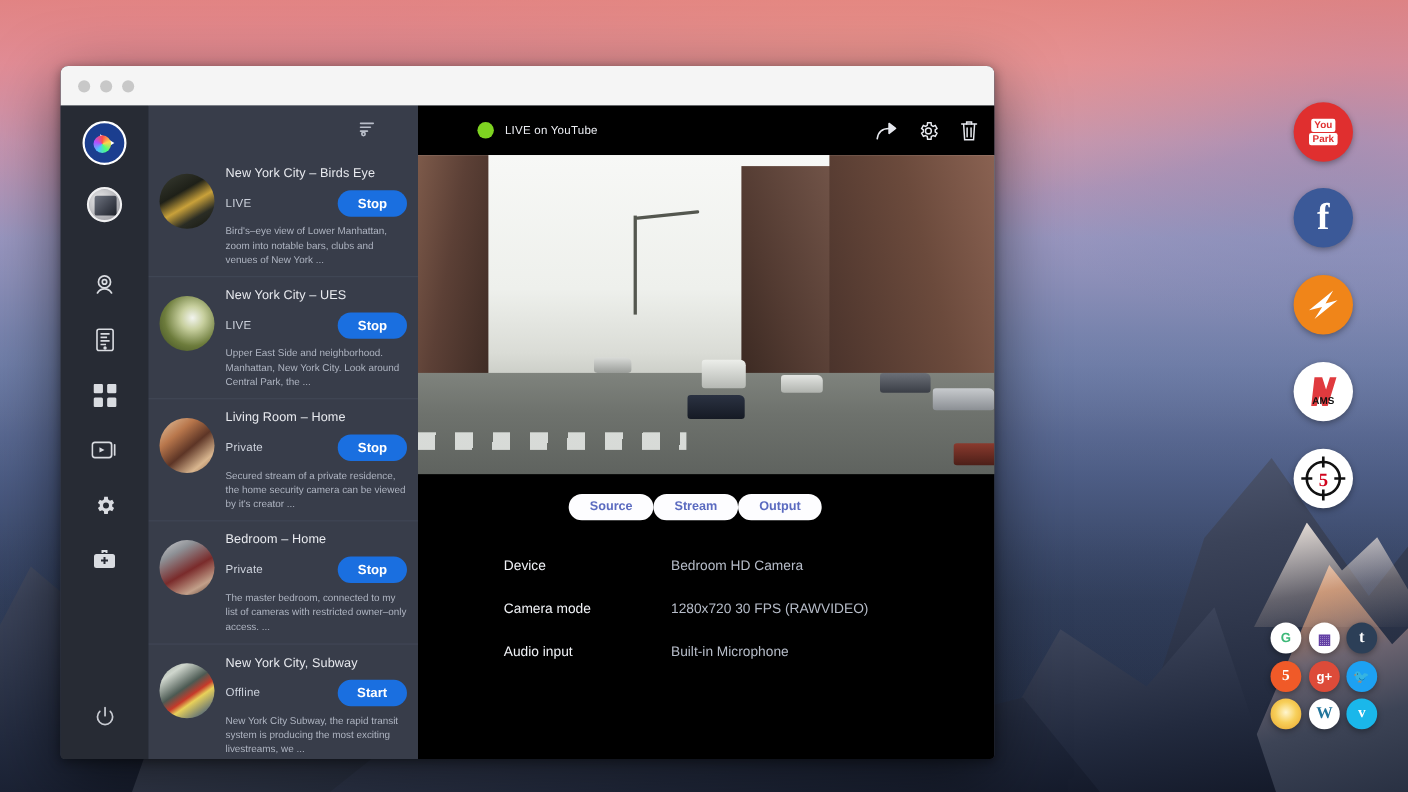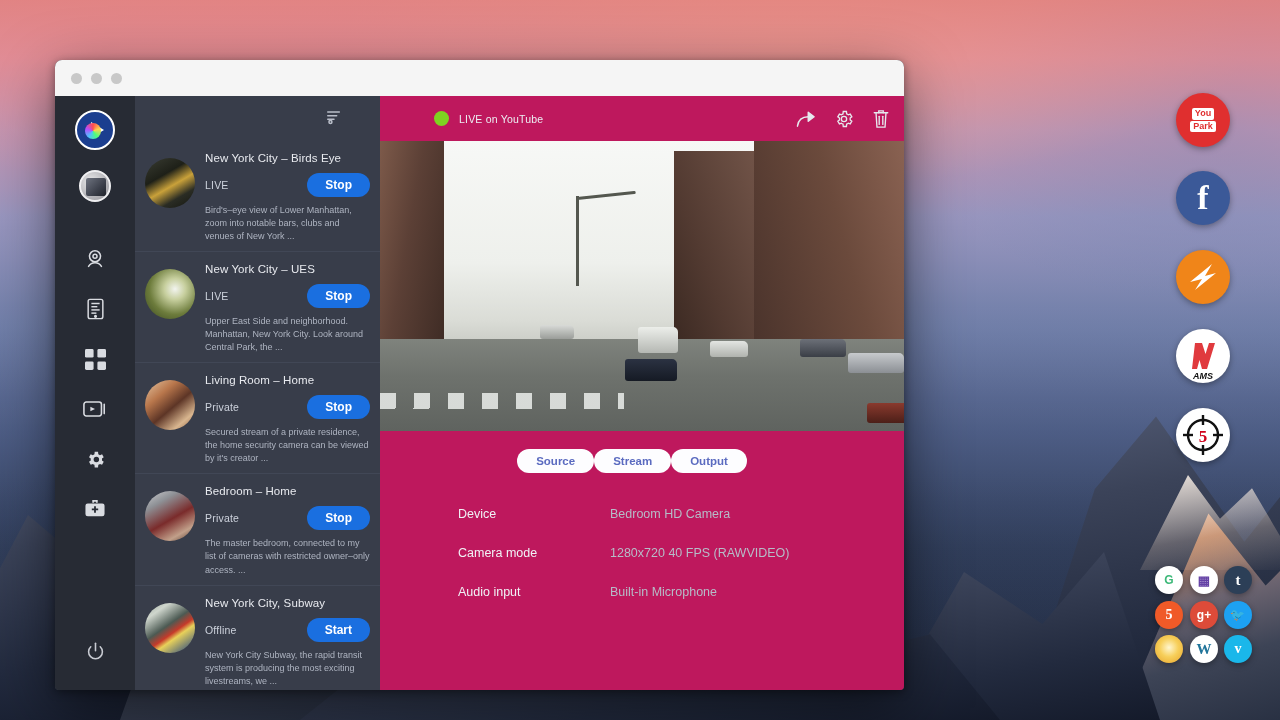--- a/index.html
+++ b/index.html
@@ -118,21 +118,21 @@
   .cam-row { display: flex; align-items: center; justify-content: space-between; margin-bottom: 7px; }
   .cam-status { color: #cdd2dc; font-size: 10.5px; letter-spacing: .2px; }
   .cam-btn {
     background: #1a6fe0; color: #fff; border: none; border-radius: 13px;
     font-size: 12px; font-weight: bold; padding: 5px 18px; cursor: pointer;
     font-family: "Liberation Sans", sans-serif; min-width: 62px;
   }
   .cam-desc { color: #aeb4c1; font-size: 9px; line-height: 1.45; }
 
   
-  #main { flex: 1; background: #be185d; display: flex; flex-direction: column; }
+  #main { flex: 1; background: #000000; display: flex; flex-direction: column; }
   #topbar { height: 45px; display: flex; align-items: center; padding: 0 14px; }
   #live-wrap { display: flex; align-items: center; gap: 10px; margin-left: 40px; }
   #live-dot { width: 15px; height: 15px; border-radius: 50%; background: #7ed321; }
   #live-label { color: #eceef3; font-size: 10.5px; letter-spacing: .2px; }
   #topbar-actions { margin-left: auto; display: flex; align-items: center; gap: 18px; }
   .tb-icon { cursor: pointer; display: flex; }
 
   
   #video {
     height: 290px; margin: 0; position: relative; overflow: hidden;
@@ -408,21 +408,21 @@
           <button class="tab">Output</button>
         </div>
 
         <div id="details">
           <div class="drow">
             <span class="dlabel">Device</span>
             <span class="dvalue">Bedroom HD Camera</span>
           </div>
           <div class="drow">
             <span class="dlabel">Camera mode</span>
-            <span class="dvalue">1280x720 40 FPS (RAWVIDEO)</span>
+            <span class="dvalue">1280x720 30 FPS (RAWVIDEO)</span>
           </div>
           <div class="drow">
             <span class="dlabel">Audio input</span>
             <span class="dvalue">Built-in Microphone</span>
           </div>
         </div>
       </div>
     </div>
 
   </div>
@@ -435,21 +435,21 @@
   <div class="dock-icon big" style="left:1176px; top:329px; background:#ffffff;">
     <svg width="44" height="44" viewBox="0 0 44 44">
       <path d="M14 9h7l3.5 11L28 9h6l-8 26h-5l-2.5-9L16 35h-5z" fill="#e03a3e"></path>
     </svg>
   </div>
   <div class="dock-icon big" style="left:1176px; top:250px; background:#f08519;">
     <svg width="42" height="42" viewBox="0 0 42 42">
       <path d="M8 26L30 8l-7 12 11-3L13 34l7-11z" fill="#fff"></path>
     </svg>
   </div>
-  <div style="position:absolute; left:1176px; top:332px; width:54px; height:54px; display:flex; align-items:flex-end; justify-content:center; pointer-events:none;font-style:italic;">
+  <div style="position:absolute; left:1176px; top:320px; width:54px; height:54px; display:flex; align-items:flex-end; justify-content:center; pointer-events:none;">
     <span style="color:#111; font-size:9px; font-weight:bold; margin-bottom:5px;">AMS</span>
   </div>
   <div class="dock-icon big" style="left:1176px; top:408px; background:#fff;">
     <svg width="48" height="48" viewBox="0 0 48 48">
       <circle cx="24" cy="24" r="15" fill="none" stroke="#111" stroke-width="2.4"></circle>
       <line x1="24" y1="4" x2="24" y2="14" stroke="#111" stroke-width="2.4"></line>
       <line x1="24" y1="34" x2="24" y2="44" stroke="#111" stroke-width="2.4"></line>
       <line x1="4" y1="24" x2="14" y2="24" stroke="#111" stroke-width="2.4"></line>
       <line x1="34" y1="24" x2="44" y2="24" stroke="#111" stroke-width="2.4"></line>
       <text x="24" y="31" text-anchor="middle" font-size="17" font-weight="bold" fill="#d0021b" font-family="Liberation Serif, serif">5</text>

